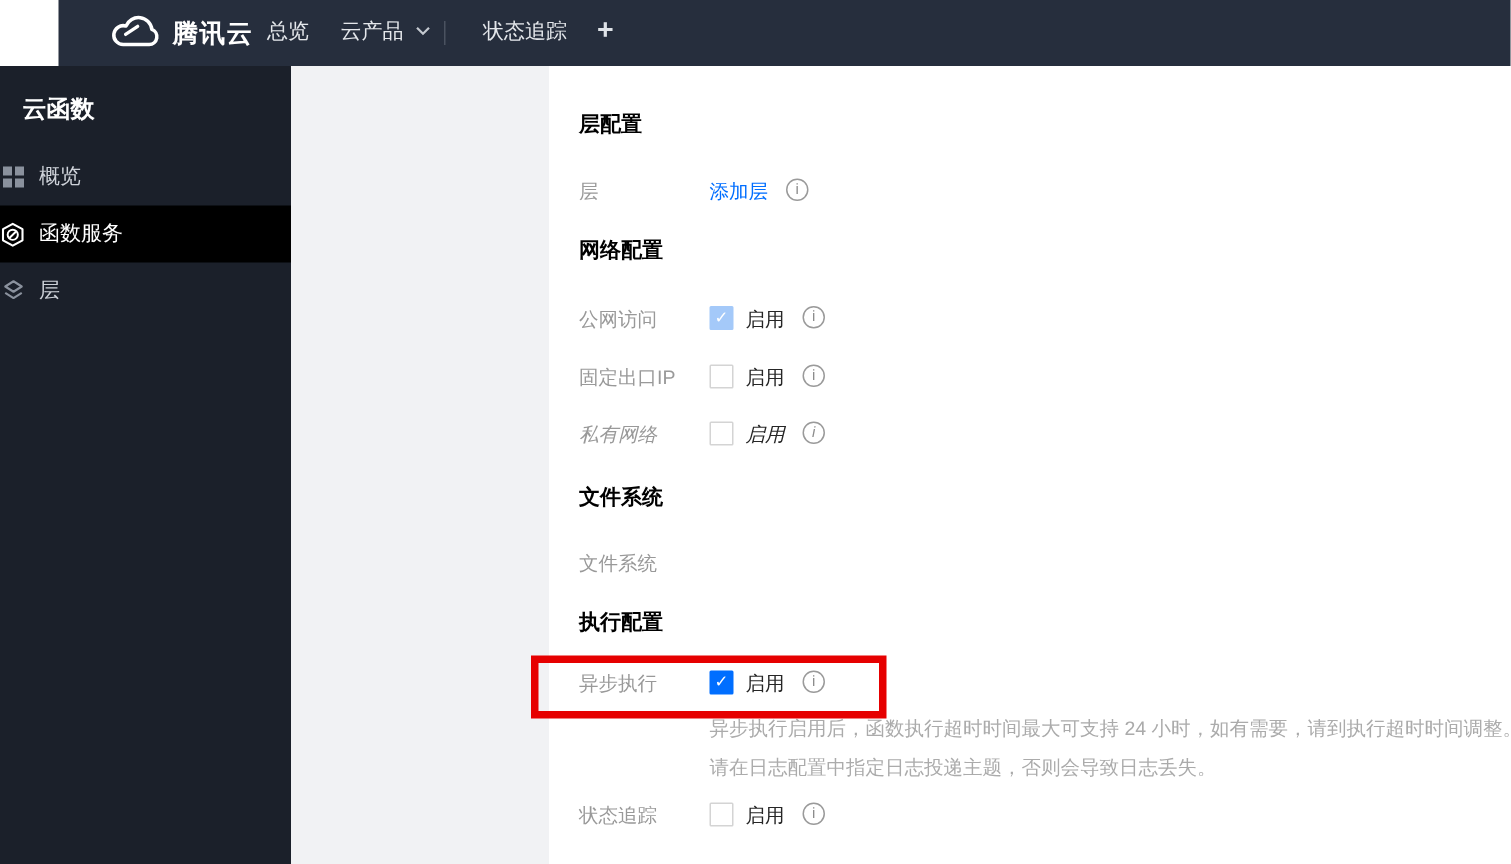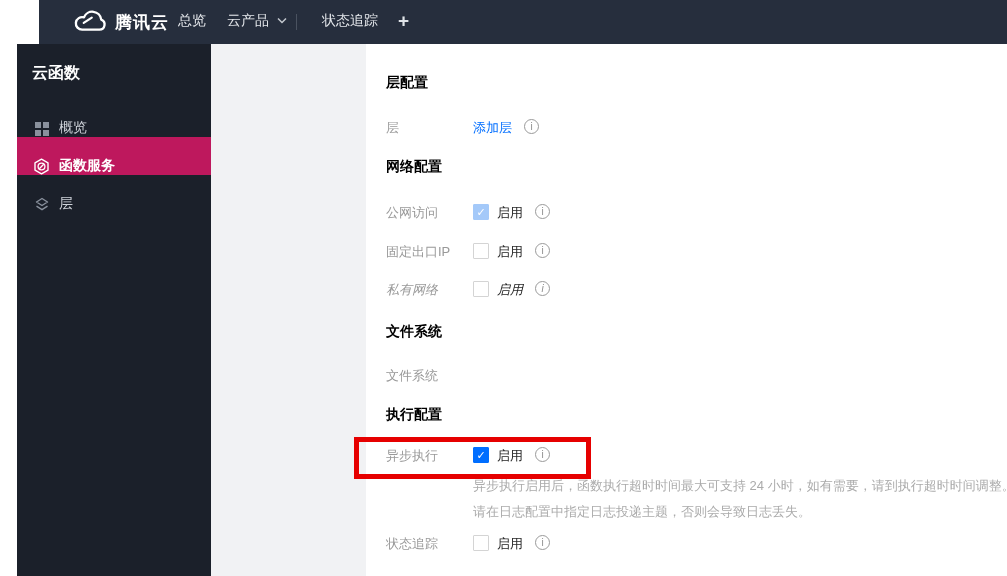--- a/index.html
+++ b/index.html
@@ -23,31 +23,31 @@
   }
   .nav-overview { left:139px; }
   .nav-products { left:188px; }
   .nav-caret { margin-left:8px; display:block; }
   .nav-divider { position:absolute; left:257px; top:14px; width:1px; height:16px; background:#4a5260; }
   .nav-icp { left:283px; }
   .nav-plus { left:359px; font-size:19px; font-weight:bold; color:#dfe3e8; }
 
   
   .sidebar {
-    position:absolute; left:17px; top:44px; width:194px; height:532px;
+    position:absolute; left:0; top:44px; width:194px; height:532px;
     background:#1b202a; z-index:20;
   }
   .sidebar-title { position:absolute; left:15px; top:19px; color:#ffffff; font-size:16px; font-weight:bold; }
   .side-menu { position:absolute; left:0; top:55px; width:100%; }
   .side-item {
-    height:38px; display:flex; align-items:flex-end; padding-left:16px;
+    height:38px; display:flex; align-items:center; 
     color:#ced2d9; font-size:14px; cursor:pointer;
   }
   .side-item .side-icon { width:17px; height:17px; margin-right:9px; display:flex; align-items:center; justify-content:center; }
-  .side-item.active { background:#be185d; color:#ffffff;font-weight:bold; }
+  .side-item.active { background:#000000; color:#ffffff; }
 
   
   .gray-panel { position:absolute; left:194px; top:44px; width:172px; height:532px; background:#f1f2f4; z-index:10; }
 
   
   .main { position:absolute; left:366px; top:44px; width:641px; height:532px; background:#ffffff; }
   .sec-heading { position:absolute; left:386px; font-size:14px; font-weight:bold; color:#000000; }
   .form-row { position:absolute; left:386px; height:22px; display:flex; align-items:center; font-size:13px; }
   .row-label { width:87px; flex:0 0 87px; color:#999999; }
   .row-value { display:flex; align-items:flex-start; color:#262626; }

